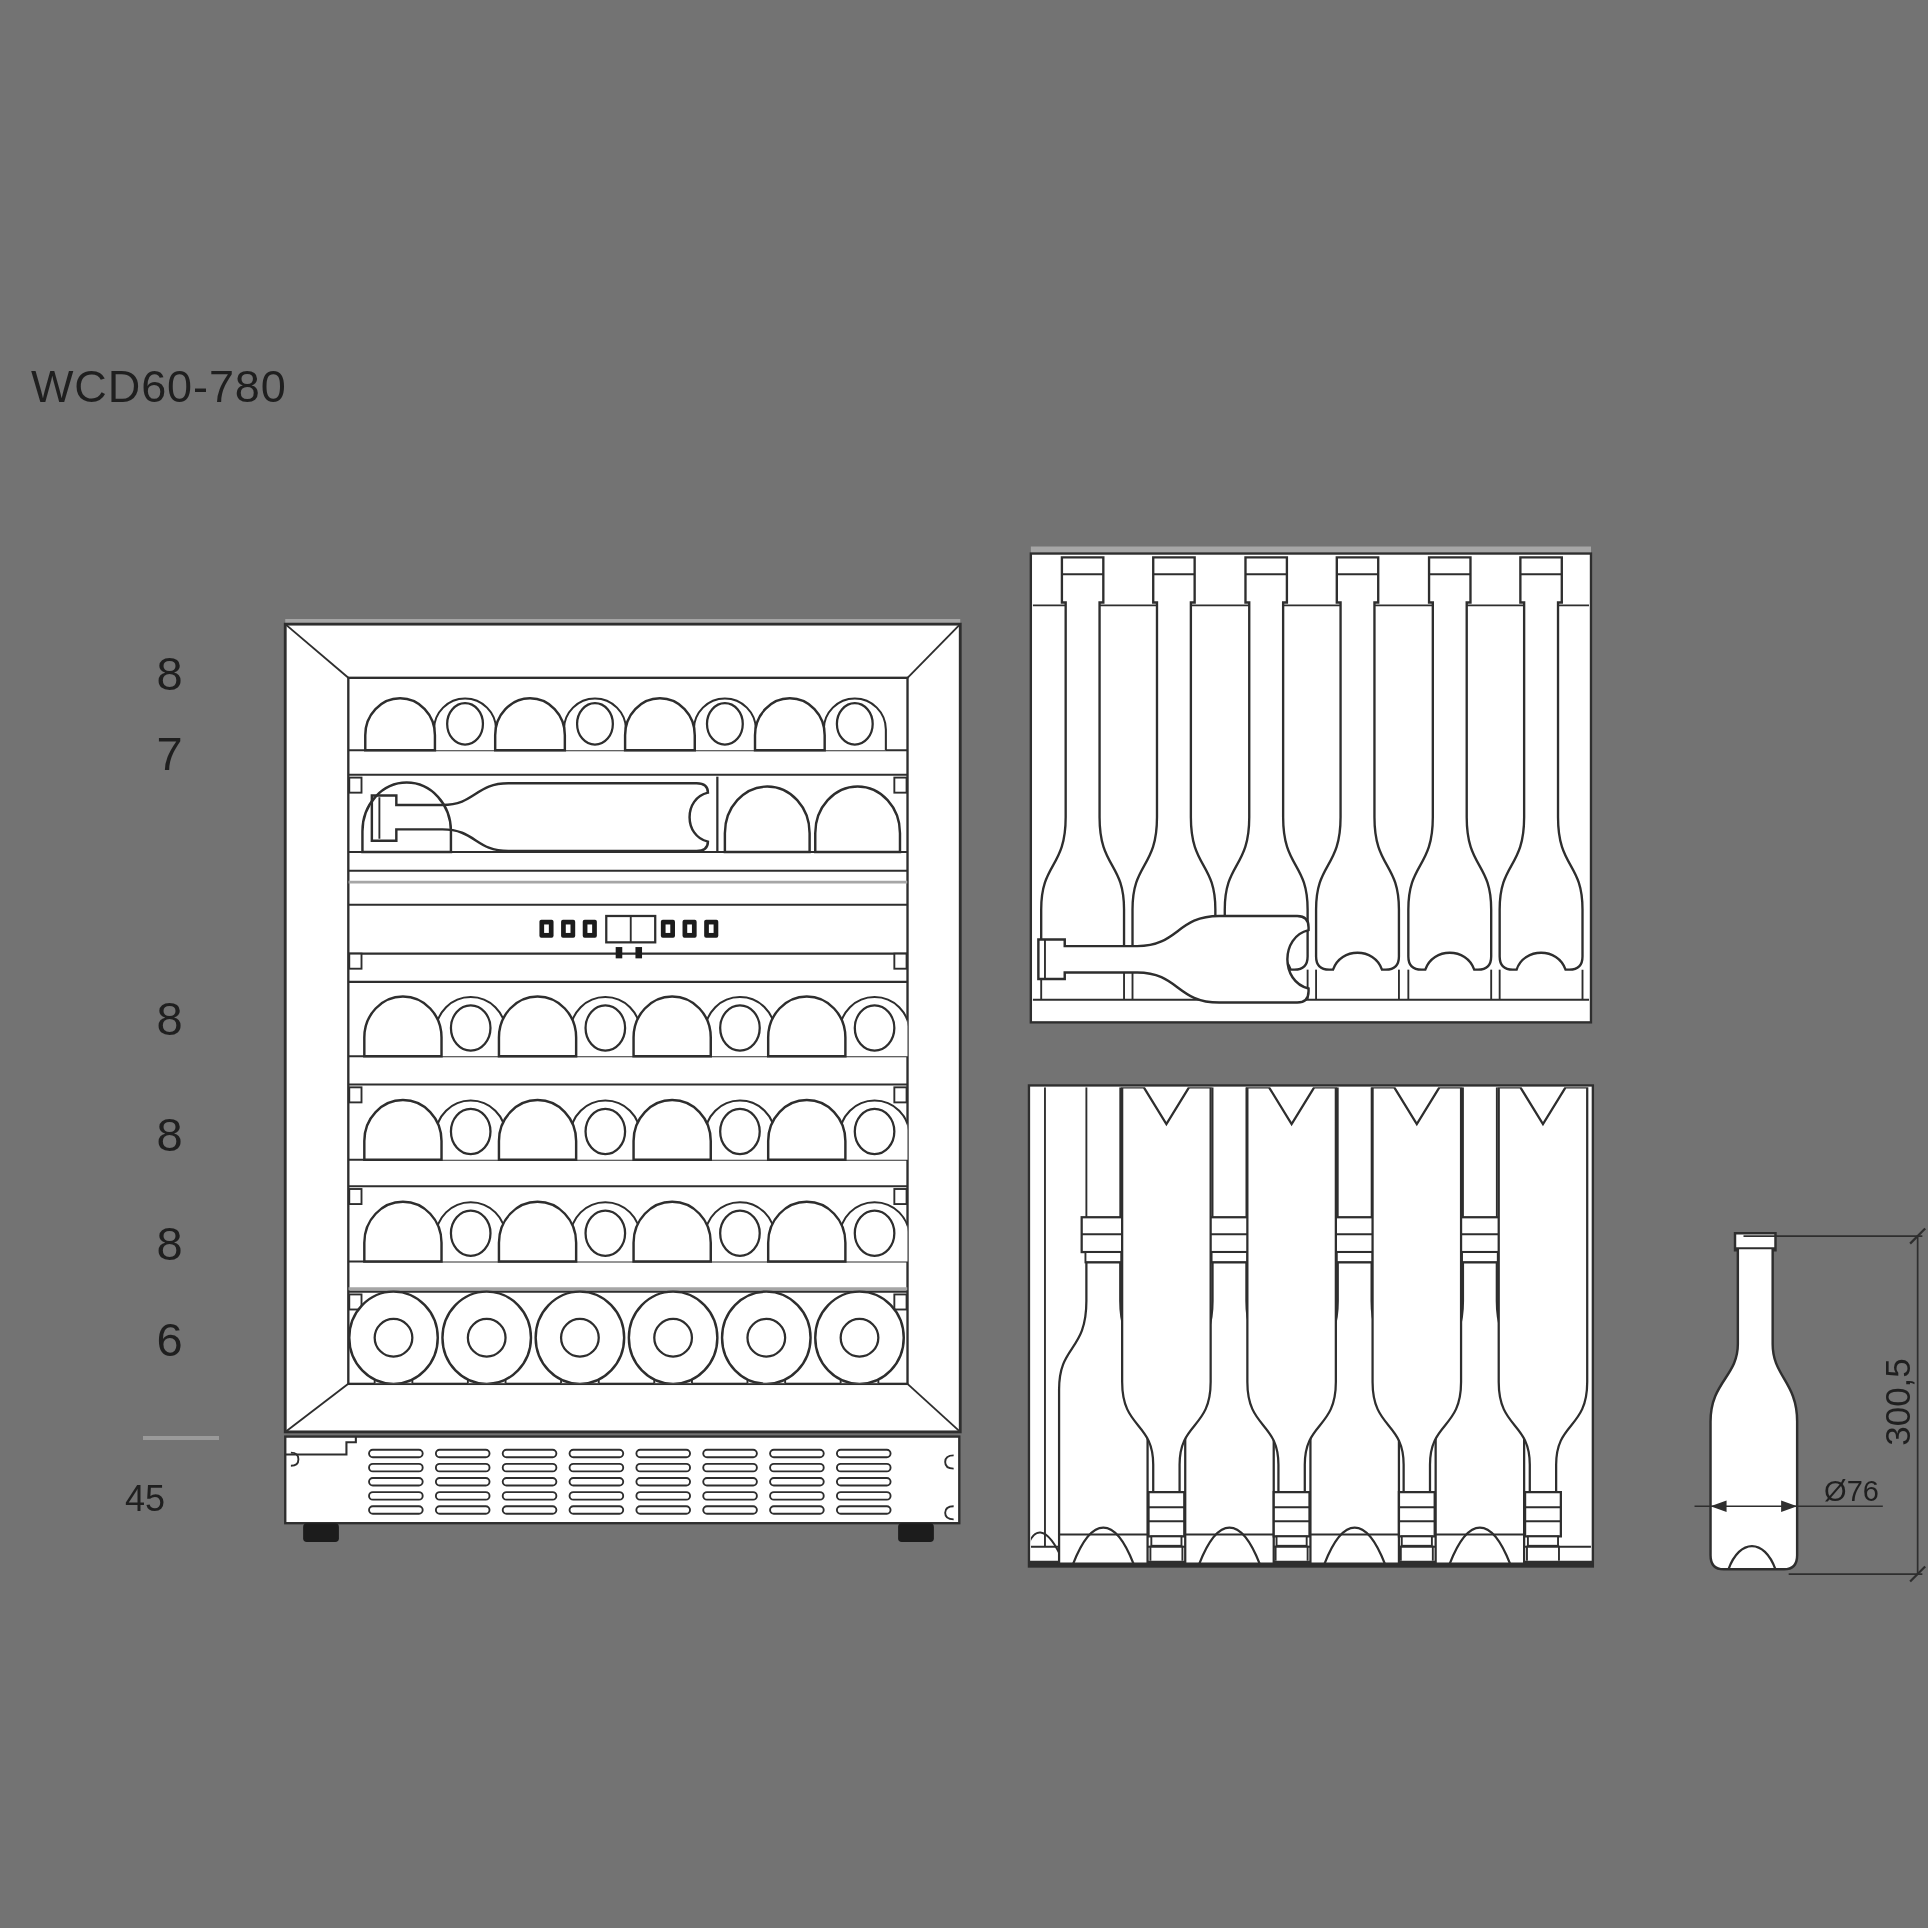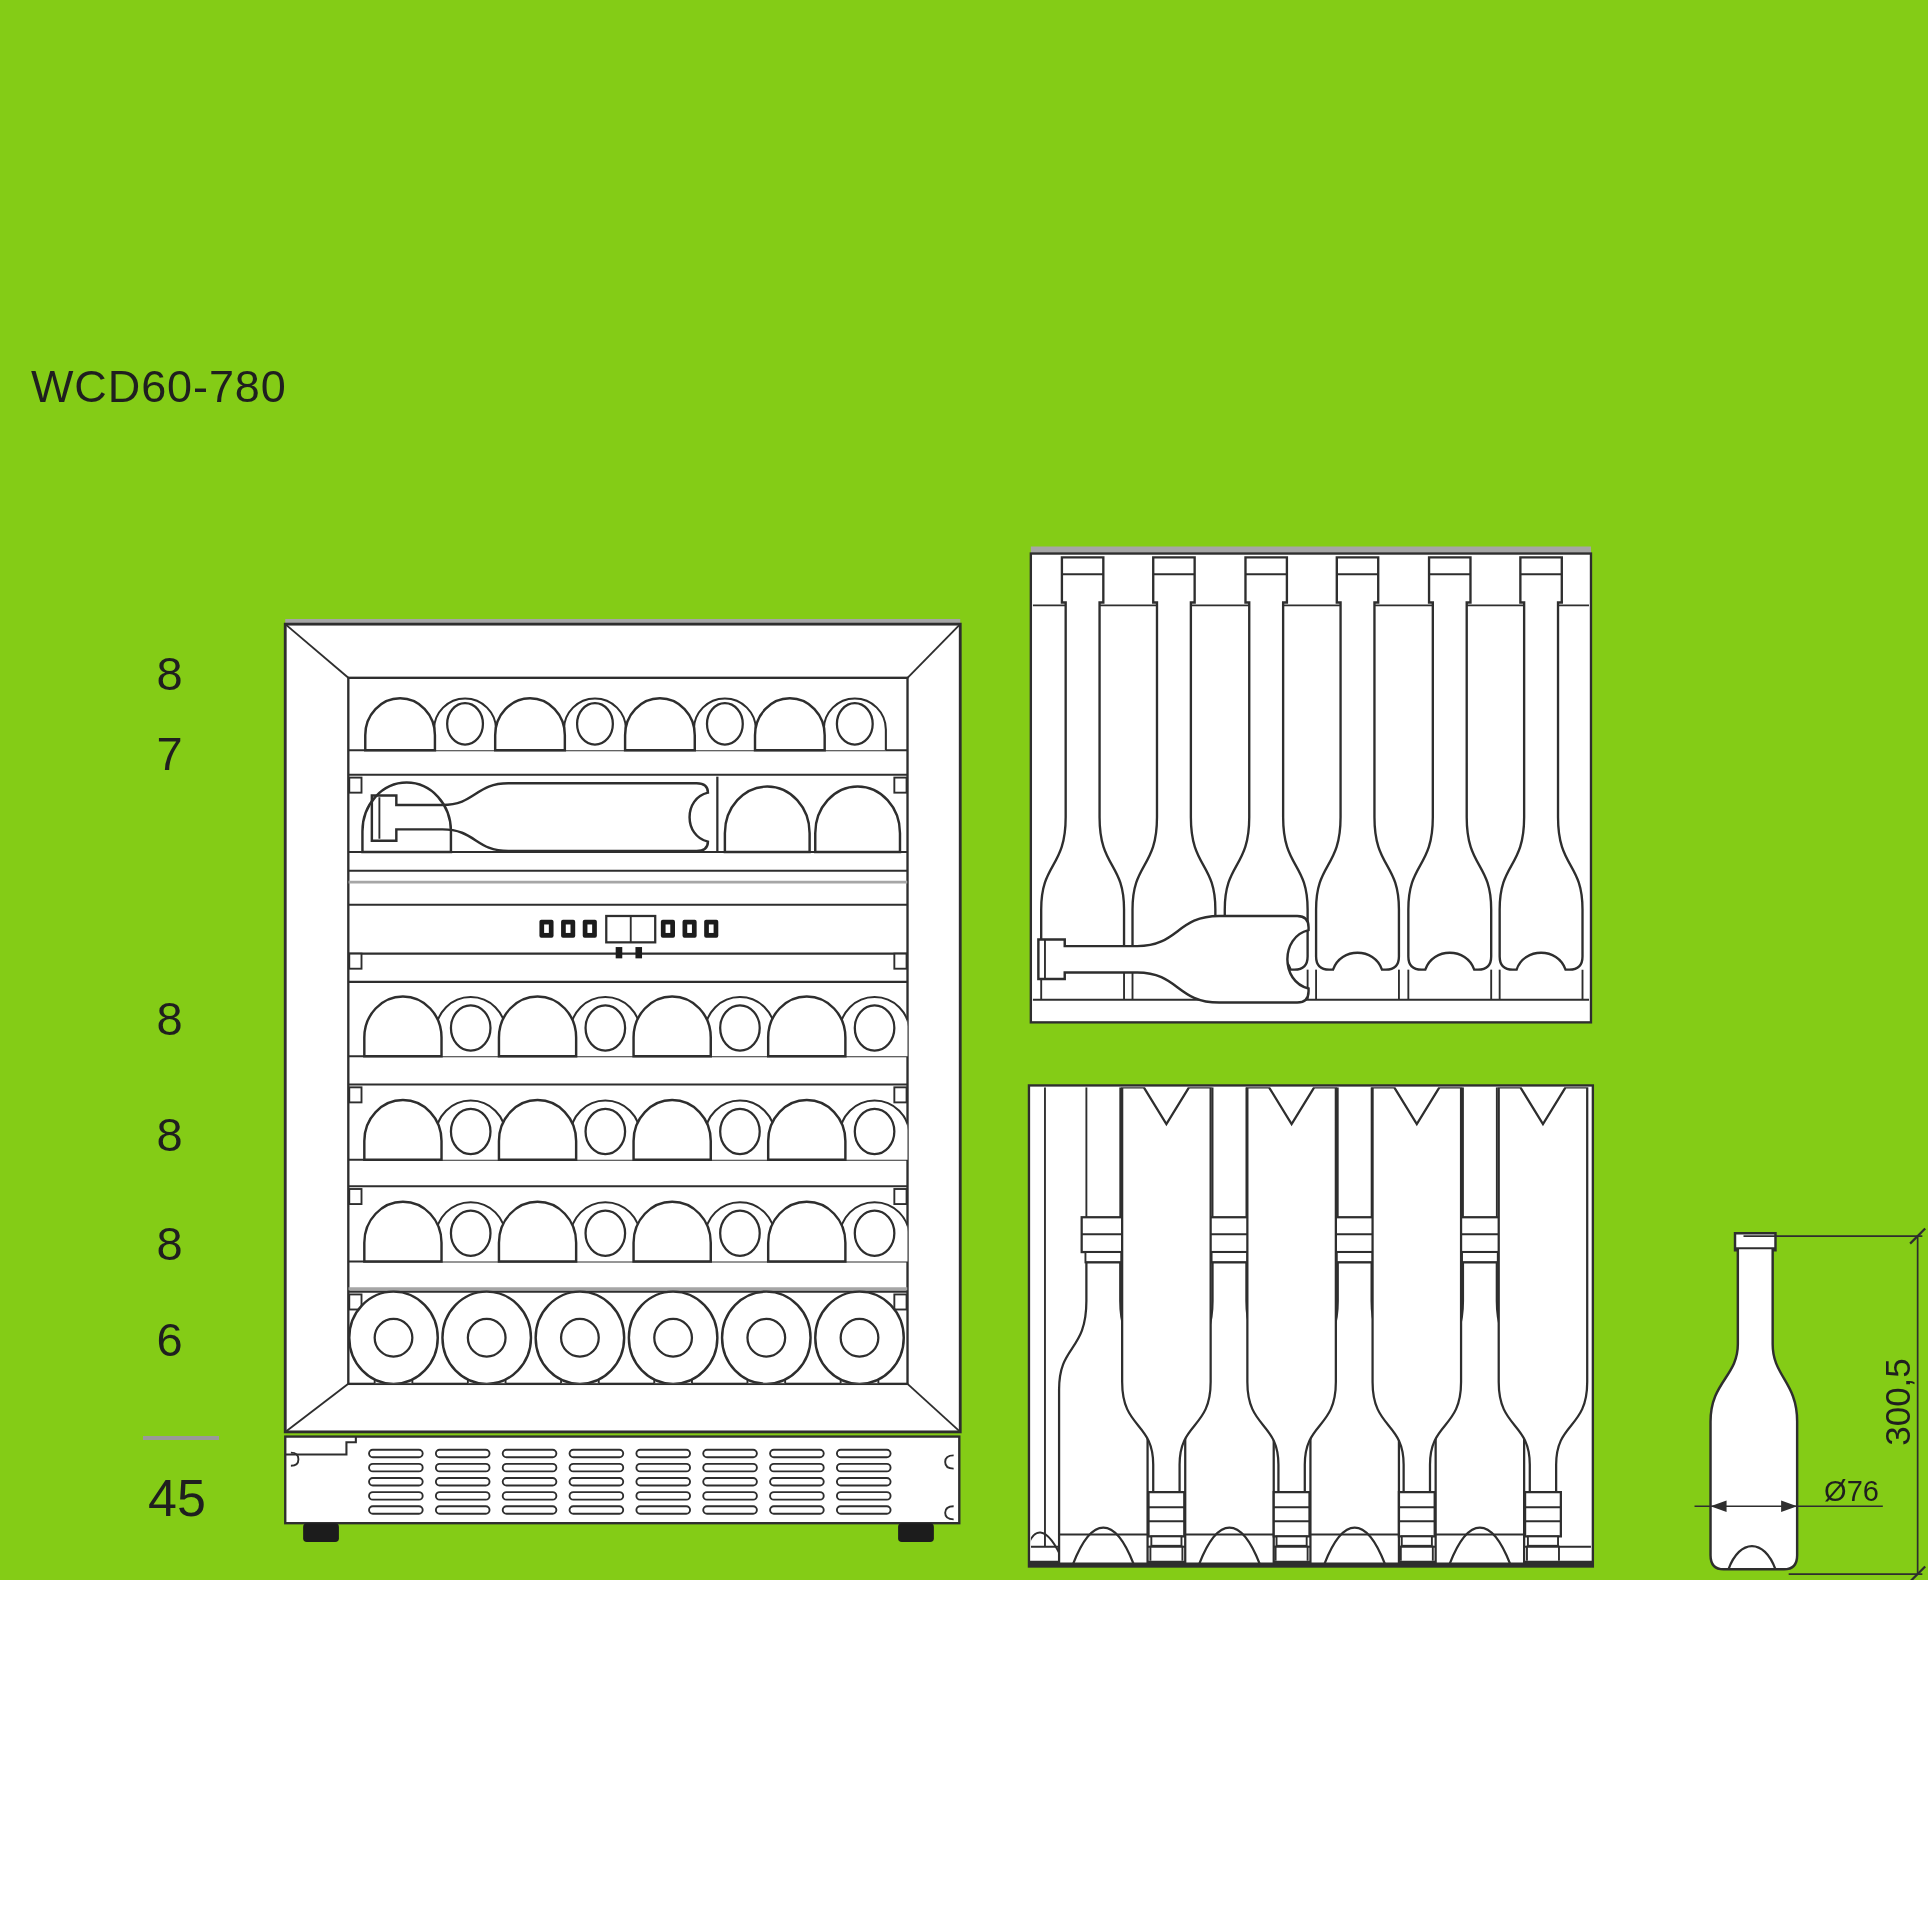--- a/index.html
+++ b/index.html
@@ -1,24 +1,24 @@
 <!DOCTYPE html>
 <html style="font-size:15px"><head>
 <meta charset="utf-8">
 <style>
   html,body{margin:0;padding:0;background:#ffffff;}
-  #page{position:relative;width:1928px;height:1580px;background:#84cc16;overflow:hidden;
+  #page{position:relative;width:1928px;height:1928px;background:#737373;overflow:hidden;
         font-family:"Liberation Sans","DejaVu Sans",sans-serif;color:#1f1f1f;}
   #art{position:absolute;left:0;top:0;width:1928px;height:1928px;}
   .txt{position:absolute;color:#1f1f1f;}
   .model{left:31px;top:361px;width:395px;font-size:45px;line-height:51px;letter-spacing:0.9px;}
   .count{left:132px;width:75px;height:51px;font-size:47px;line-height:51px;text-align:center;}
   .c1{top:648px;} .c2{top:728px;} .c3{top:993px;} .c4{top:1109px;} .c5{top:1218px;} .c6{top:1314px;}
   .sumline{position:absolute;left:143px;top:1436px;width:76px;height:3.8px;background:#9a9a9a;}
-  .total{left:125px;top:1472px;width:104px;height:53px;font-size:52px;line-height:53px;text-align:center;}
+  .total{left:125px;top:1472px;width:104px;height:53px;font-size:36px;line-height:53px;}
   .dim-d{left:1812px;top:1472px;width:79px;font-size:29px;line-height:38px;text-align:center;}
   .dim-h{left:1832px;top:1383px;width:132px;height:38px;font-size:35px;line-height:38px;text-align:center;
          transform:rotate(-90deg);transform-origin:50% 50%;}
 </style>
 </head>
 <body>
 
 <div id="page">
 
   <div class="txt model">WCD60-780</div>

